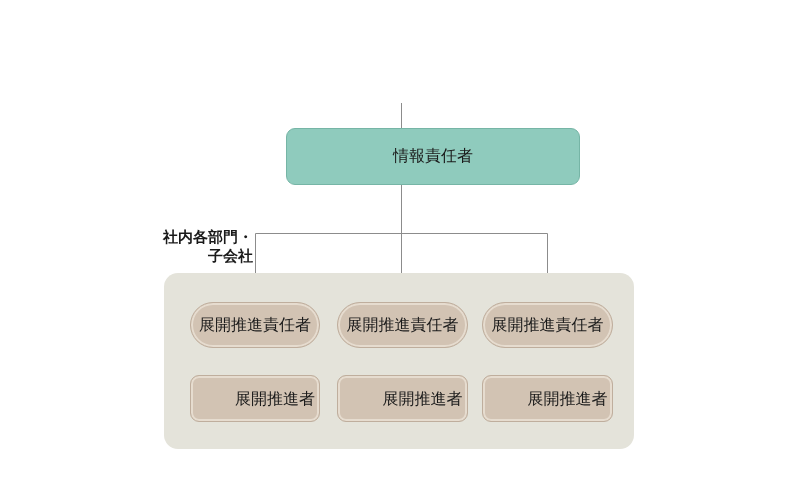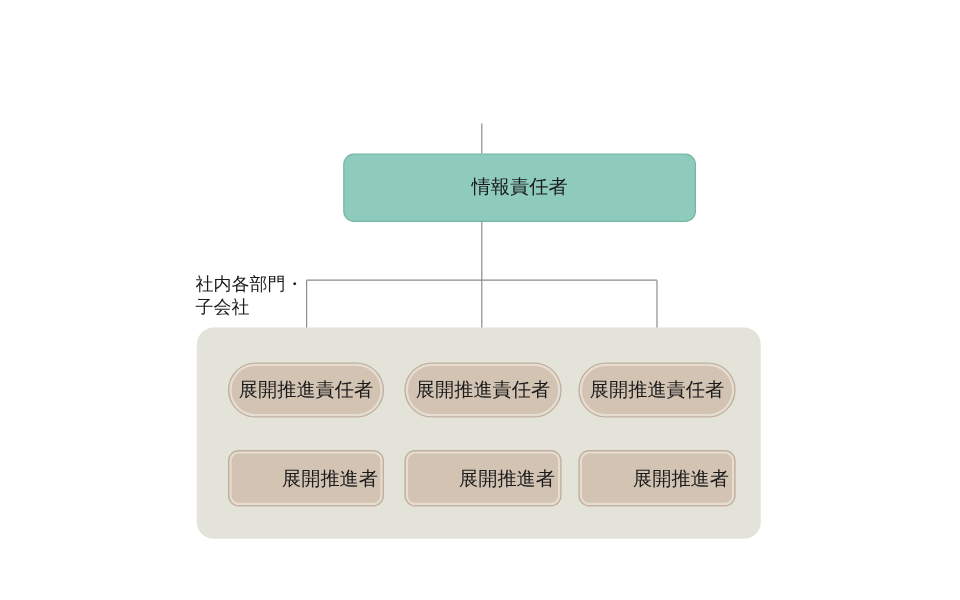--- a/index.html
+++ b/index.html
@@ -47,22 +47,23 @@
     border-radius: 9px;
     font-size: 16px;
     line-height: 1.55;
     margin-left: 32px;
   }
   .group-label {
     position: absolute;
     left: 163px; top: 228px;
     font-size: 15px;
     line-height: 1.25;
-    text-align: left;
+    text-align: right;
     white-space: nowrap;
+    font-weight: bold;
   }
   .group-panel {
     position: absolute;
     left: 164px; top: 273px; width: 470px; height: 176px;
     background: var(--group-fill, #e4e3da);
     border-radius: 14px;
   }
   .node {
     background: var(--node-fill, #d2c3b3);
     border: 1px solid var(--node-border, #bfae9d);

